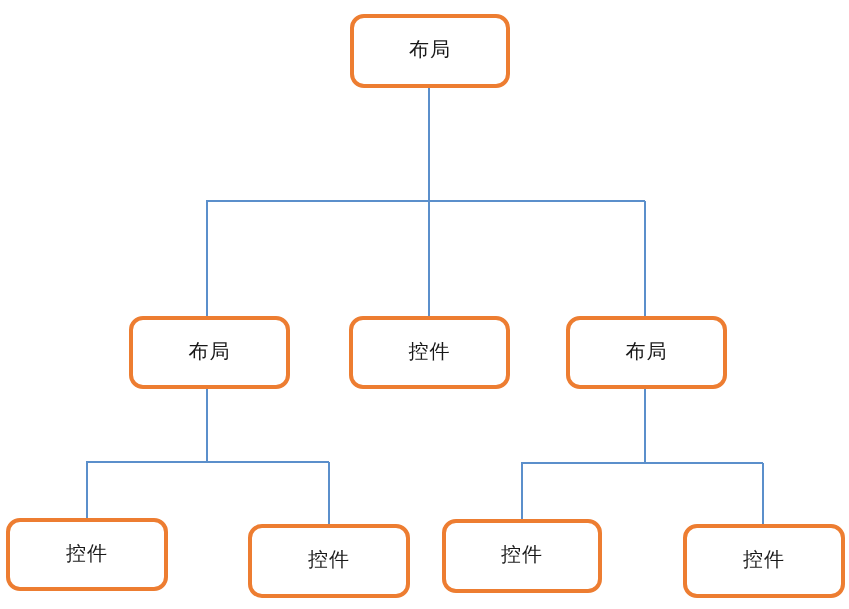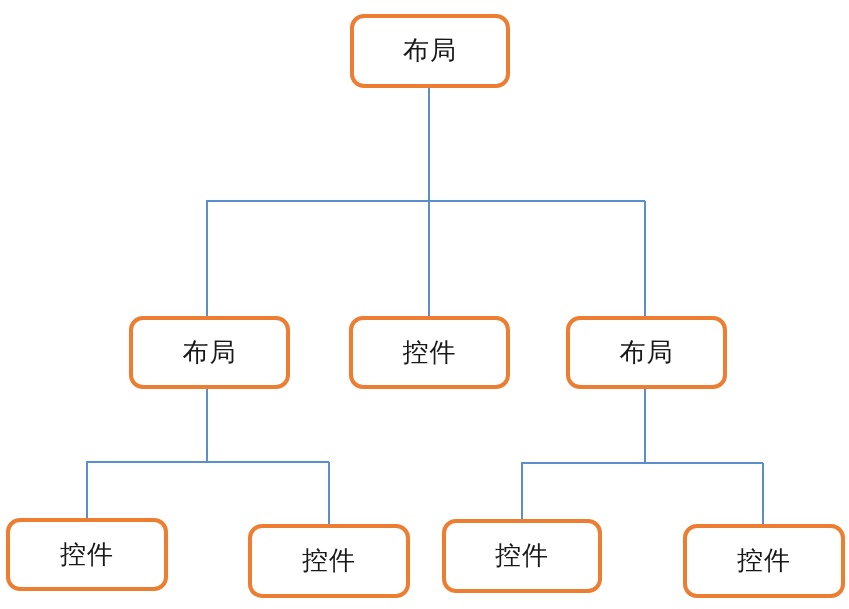--- a/index.html
+++ b/index.html
@@ -32,22 +32,22 @@
     box-sizing: border-box;
     background: #FFFFFF;
     border: 4px solid #ED7D31;
     border-radius: 14px;
     display: flex;
     align-items: center;
     justify-content: center;
     z-index: 5;
   }
   .node-label {
-    font-family: Liberation Serif, serif;
-    font-size: 26px;
+    font-family: Liberation Mono, monospace;
+    font-size: 20px;
     line-height: 1;
     color: #181818;
     letter-spacing: 1px;
     white-space: nowrap;
     user-select: none;
   }
 </style>
 </head>
 <body>
 

